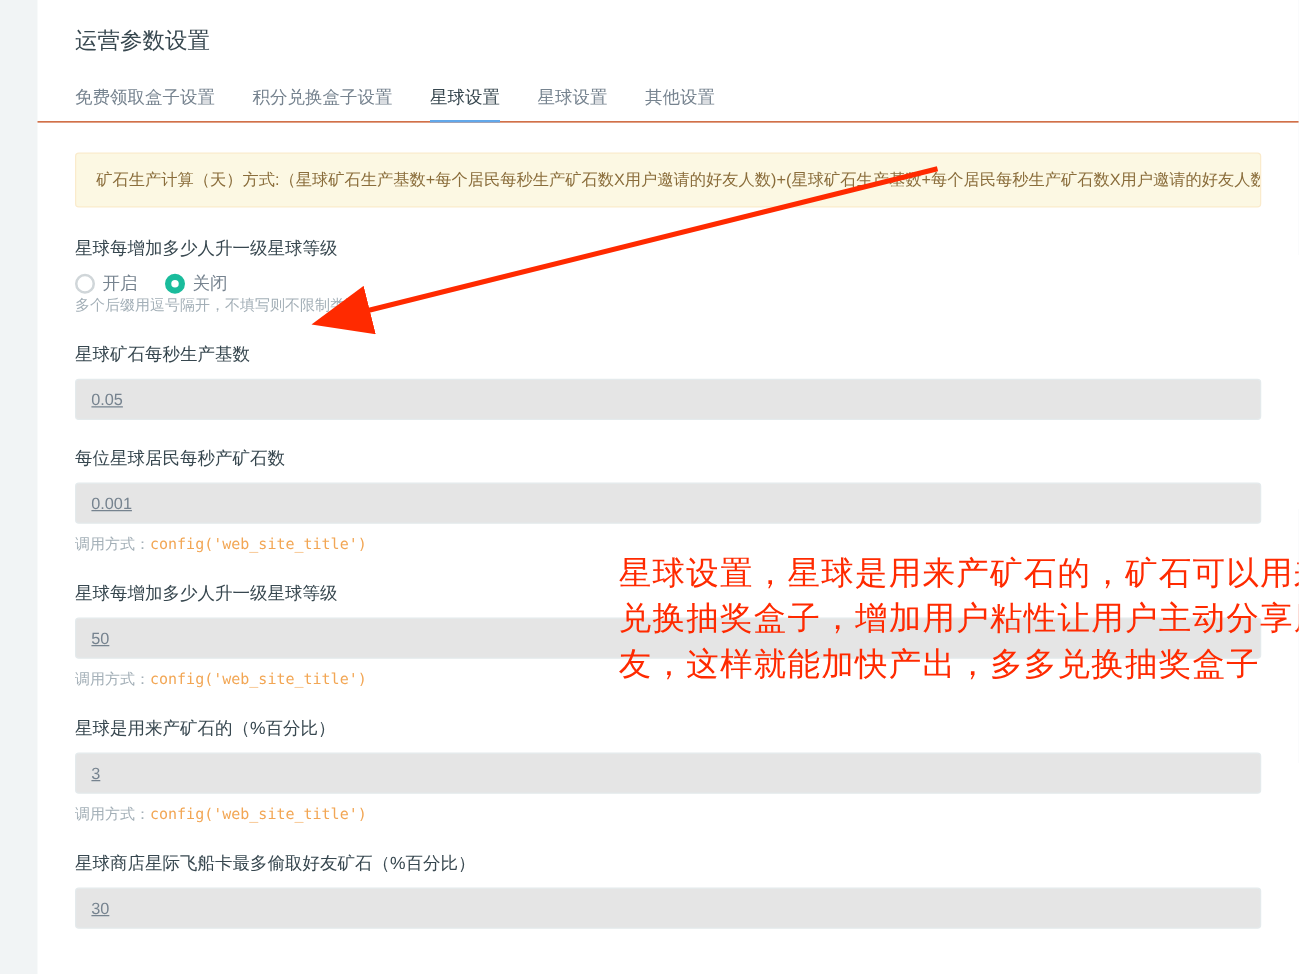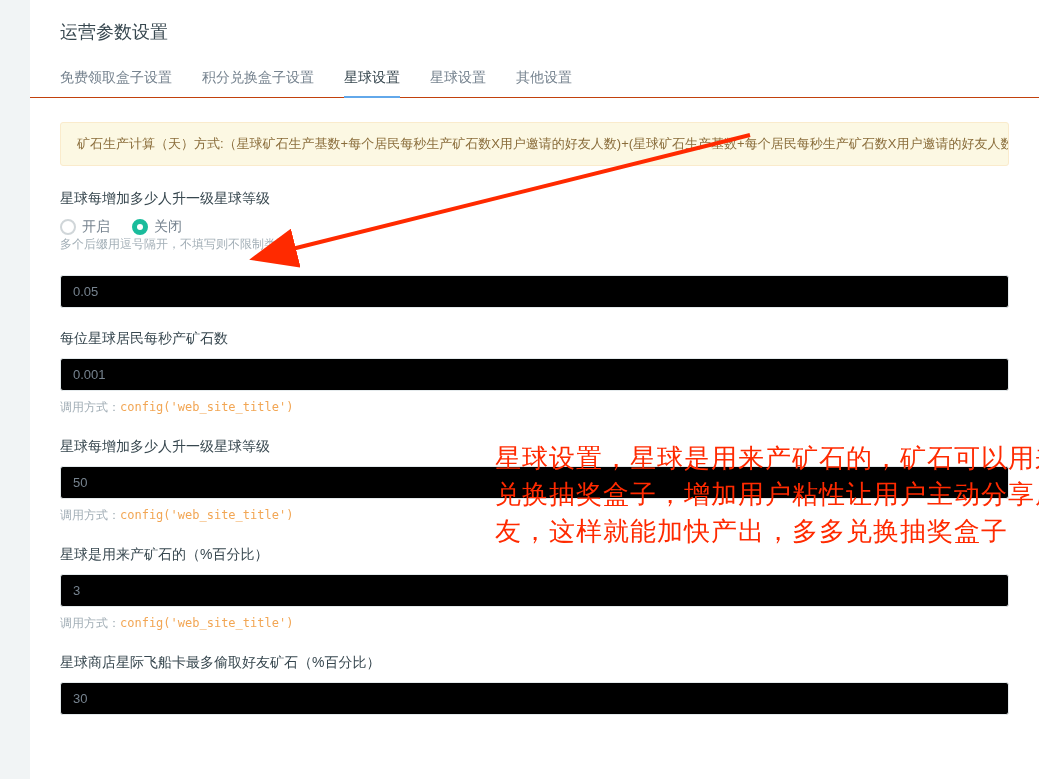--- a/index.html
+++ b/index.html
@@ -17,21 +17,21 @@
     .form-label { color:#37474f; font-size:14px; margin-bottom:10px; display:block; }
     .help-text { color:#a3afb7; font-size:12px; margin-top:0; }
     .help-code { color:#a3afb7; font-size:12px; margin-top:8px; font-family: inherit;}
     .help-code .code { font-family: Consolas, Monaco, monospace; color:#f2a654; }
     .radio-row { display:flex; gap:22px; align-items:center; margin-top:8px;}
     .radio-item { display:flex; align-items:center; gap:6px; cursor:pointer;}
     .radio-circle { width:16px; height:16px; border-radius:50%; border:2px solid #d0d6d9; display:inline-block; position:relative;}
     .radio-circle.checked { border-color:#1abc9c; background:#1abc9c;}
     .radio-circle.checked::before { content:""; width:6px; height:6px; background:#fff; border-radius:50%; position:absolute; left:50%; top:50%; transform:translate(-50%,-50%);}
     .radio-label { color:#76838f; font-size:14px;}
-    .input-box { width:100%; padding:8px 12px; border:1px solid #e4eaec; border-radius:3px; background:#000000; color:#76838f; font-size:13px; outline:none;}
+    .input-box { width:100%; padding:8px 12px; border:1px solid #e4eaec; border-radius:3px; background:#e5e5e5; color:#76838f; font-size:13px; outline:none;text-decoration:underline;}
     
     .arrow-svg { position:absolute; left:200px; top:130px; pointer-events:none; }
     .note-red { position:absolute; left:465px; top:440px; color:#ff2a00; font-size:26px; line-height:1.4; letter-spacing:1px; pointer-events:none; width:580px;}
 
     .overlay-container { position:absolute; left:30px; top:0; width:1009px; height:779px; pointer-events:none; overflow:hidden;}
   </style>
 </head>
 <body>
 
 <div class="page-leftgap"></div>
@@ -58,20 +58,21 @@
         </div>
         <div class="radio-item">
           <span class="radio-circle checked"></span>
           <span class="radio-label">关闭</span>
         </div>
       </div>
       <div class="help-text">多个后缀用逗号隔开，不填写则不限制类型</div>
     </div>
 
     <div class="form-group">
+      <span class="form-label">星球矿石每秒生产基数</span>
       <input class="input-box" value="0.05" style="">
     </div>
 
     <div class="form-group">
       <span class="form-label">每位星球居民每秒产矿石数</span>
       <input class="input-box" value="0.001" style="">
       <div class="help-code">
         <span>调用方式：</span><span class="code">config('web_site_title')</span>
       </div>
     </div>

